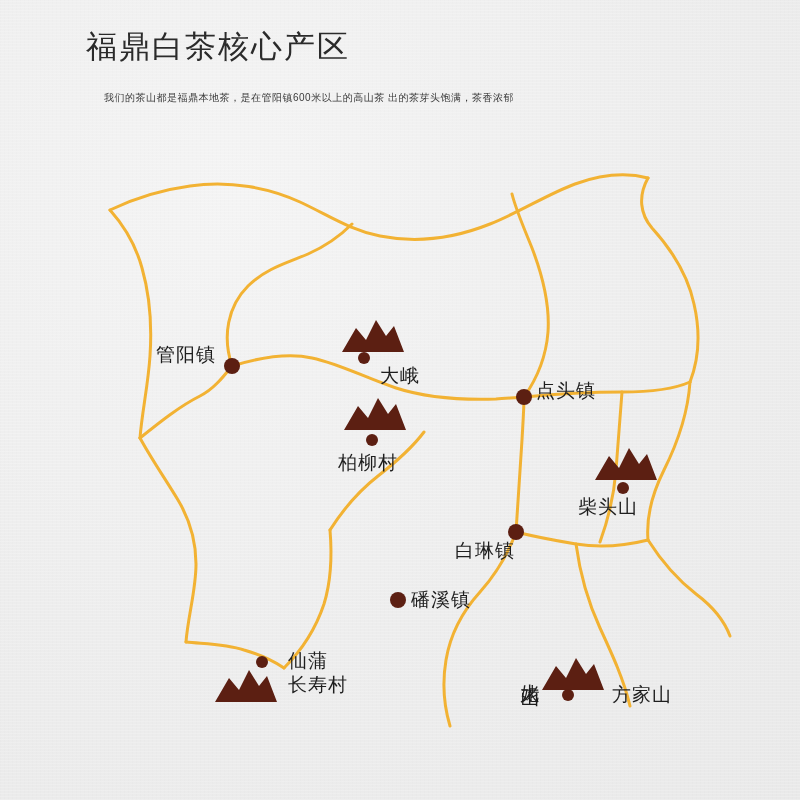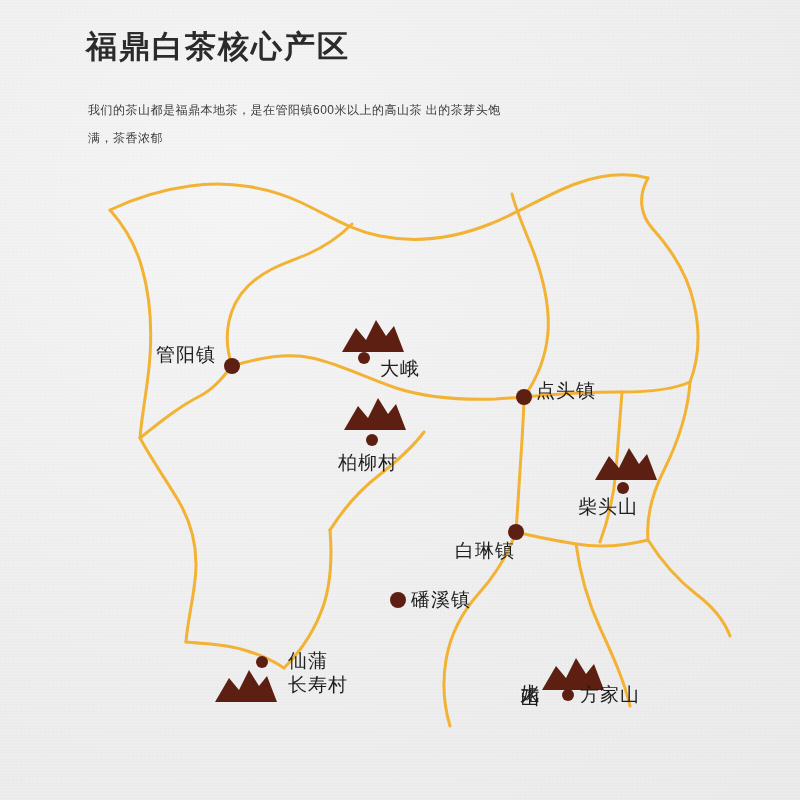--- a/index.html
+++ b/index.html
@@ -34,29 +34,29 @@
   .header {
     position: absolute;
     left: 86px;
     top: 26px;
     width: 640px;
   }
   .title {
     font-size: 31px;
     color: #2b2b2b;
     letter-spacing: 2px;
-    font-weight: 700;
-    margin: 0 0 28px 0;
+    font-weight: 400;
+    margin: 0 0 13px 0;
     font-family: "DejaVu Sans", "Liberation Sans", sans-serif;
   }
   .subtitle {
-    font-size: 12px;
+    font-size: 10px;
     line-height: 28px;
     color: #3a3a3a;
-    margin: 0;
+    margin: 16px;
     padding-left: 2px;
     letter-spacing: .5px;
     max-width: 430px;
   }
   .map-wrap {
     position: absolute;
     left: 0;
     top: 150px;
     width: 800px;
     height: 650px;
@@ -135,21 +135,21 @@
         <path d="M 542 540 L 556 516 L 566 528 L 576 508 L 586 524 L 594 514 L 604 540 Z" fill="#5c1f12"></path>
         <circle cx="568" cy="545" r="6" fill="#5c1f12"></circle>
       </g>
   </svg>
 
   <div id="labels">
       <div class="label " style="left: 156px; top: 192px;">管阳镇</div>
       <div class="label " style="left: 536px; top: 228px; text-align: right;">点头镇</div>
       <div class="label " style="left: 455px; top: 390px; font-family: Liberation Mono, monospace;">白琳镇</div>
       <div class="label " style="left: 411px; top: 438px; font-family: Liberation Serif, serif;">磻溪镇</div>
-      <div class="label " style="left: 380px; top: 206px;">大峨</div>
+      <div class="label " style="left: 380px; top: 213px;">大峨</div>
       <div class="label " style="left: 338px; top: 300px;">柏柳村</div>
       <div class="label " style="left: 578px; top: 344px;">柴头山</div>
       <div class="label " style="left: 288px; top: 498px;">仙蒲
 长寿村</div>
-      <div class="label " style="left: 580px; top: 532px;">方家山</div>
+      <div class="label " style="left: 612px; top: 532px;">方家山</div>
       <div class="label vertical" style="left: 520px; top: 518px;">太姥山</div>
     </div>
 </div>
 
 </body></html>

